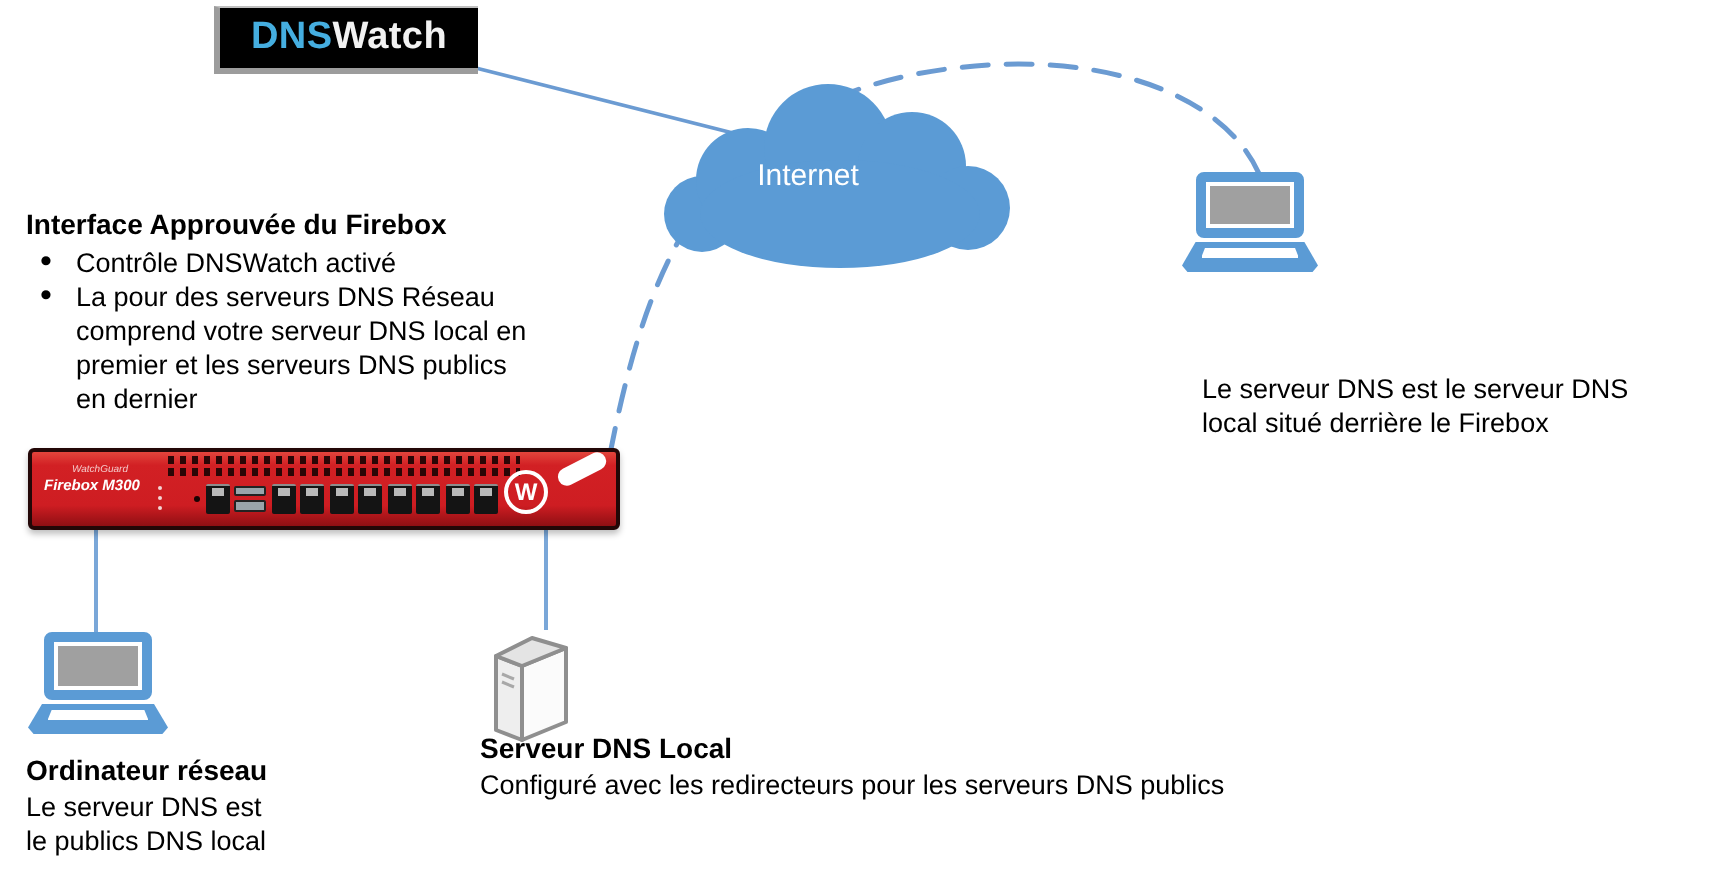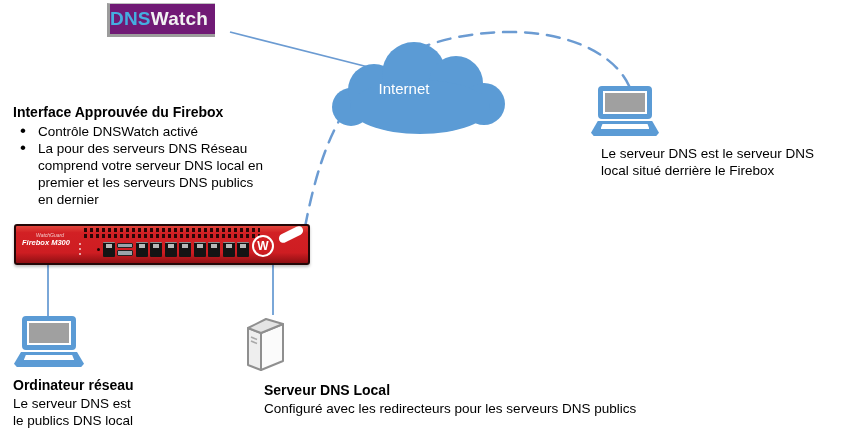--- a/index.html
+++ b/index.html
@@ -17,26 +17,26 @@
   .layer-lines {
     position: absolute;
     inset: 0;
     z-index: 1;
   }
 
   
   .dnswatch {
     position: absolute;
     left: 107px; top: 3px;
-    width: 108px; height: 34px;
-    background: #701a75;
+    width: 132px; height: 34px;
+    background: #000000;
     border-left: 3px solid #9c9c9c;
     border-bottom: 3px solid #9c9c9c;
     border-top: 1px solid #c0c0c0;
-    display: flex; align-items: center; justify-content: flex-start;
+    display: flex; align-items: center; justify-content: center;
     z-index: 2;
     font-weight: bold; font-size: 19px; letter-spacing: 0.2px;
   }
   .dnswatch .dns   { color: #45aee0; }
   .dnswatch .watch { color: #f2f2f2; }
 
   
   .internet-label {
     position: absolute;
     left: 404px; top: 88px;
@@ -133,24 +133,24 @@
   .note h3 { font-size: 14px; font-weight: bold; white-space: nowrap; margin-bottom: 2px; }
   .note p, .note li { font-size: 13.5px; line-height: 17px; }
   .note ul { list-style: none; margin-top: 3px; }
   .note li { position: relative; padding-left: 25px; }
   .note li::before {
     content: "\2022"; position: absolute; left: 7px; top: -1px; font-size: 17px;
   }
   .note-approved { left: 13px; top: 104px; width: 310px; }
   .note-approved li { width: 258px; }
   .note-vpn { left: 601px; top: 145px; }
-  .note-vpn p { width: 238px; }
+  .note-vpn p { width: 238px; margin-top: 41px; }
   .note-computer { left: 13px; top: 377px; }
   .note-computer p { width: 127px; }
-  .note-server { left: 240px; top: 382px; width: 520px; margin-left: 24px; }
+  .note-server { left: 240px; top: 366px; width: 520px; }
   .note-server p { white-space: nowrap; }
 </style>
 </head>
 <body>
 
 <div class="canvas">
 
   <svg class="layer-lines" width="867" height="448" viewBox="0 0 867 448">
 
     <path d="M 305 227 C 323 135, 352 58, 458 37 C 543 21, 612 45, 630 88" fill="none" stroke="#6b9bd2" stroke-width="2.5" stroke-dasharray="13 9" stroke-linecap="round"></path>

